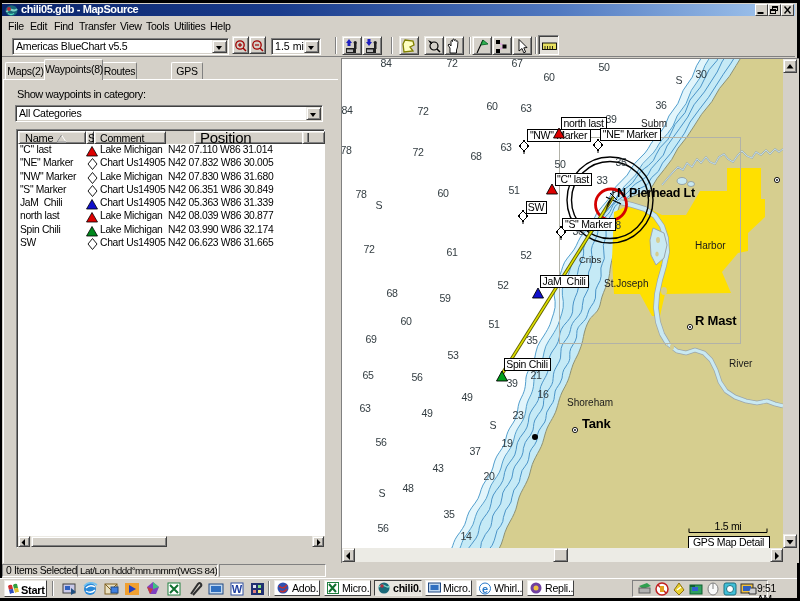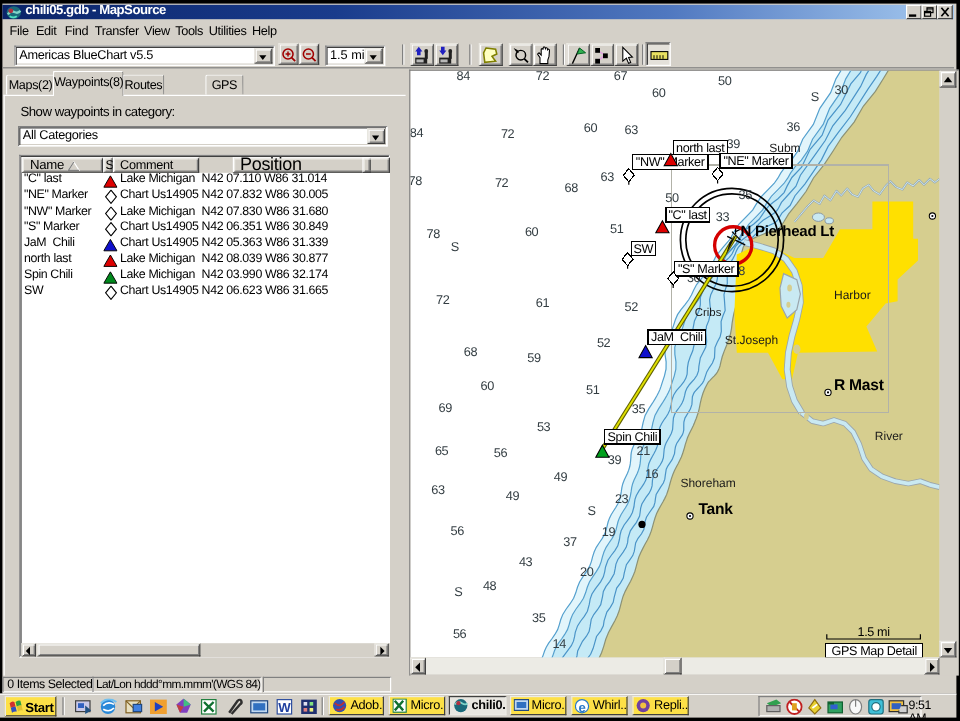--- a/index.html
+++ b/index.html
@@ -30,21 +30,21 @@
 .tsep { position:absolute; top:37px; width:2px; height:17px; border-left:1px solid #808080; border-right:1px solid #FFF; }
 
 
 .tab { position:absolute; background:#D4D0C8; border-top:1px solid #FFF; border-left:1px solid #FFF; border-right:1px solid #808080; border-radius:2px 2px 0 0; font-size:10.5px; letter-spacing:-0.3px; text-align:center; }
 
 
 .statcell { position:absolute; top:564px; height:13px; border:1px solid; border-color:#808080 #FFF #FFF #808080; font-size:10.3px; letter-spacing:-0.35px; color:#000; padding-left:3px; line-height:12px; overflow:hidden; white-space:nowrap;}
 
 
 #taskbar { position:absolute; left:0px; top:578px; width:797px; height:20px; background:#D4D0C8; border-top:1px solid #FFF; }
-.tkbtn { position:absolute; top:580px; height:16px; background:#fde047;
+.tkbtn { position:absolute; top:580px; height:16px; background:#ffffff;
   border-top:1px solid #ECEAE4; border-left:1px solid #ECEAE4; border-right:1px solid #404040; border-bottom:1px solid #404040;
   font-size:10.6px; letter-spacing:-0.25px; line-height:15px; color:#000; overflow:hidden; white-space:nowrap;}
 </style>
 </head>
 <body>
 <div id="screen">
 <div class="win"></div>
 
 <div id="titlebar"></div>
 <svg class="abs" style="left:5px;top:5px" width="13" height="11" viewBox="0 0 13 11">

